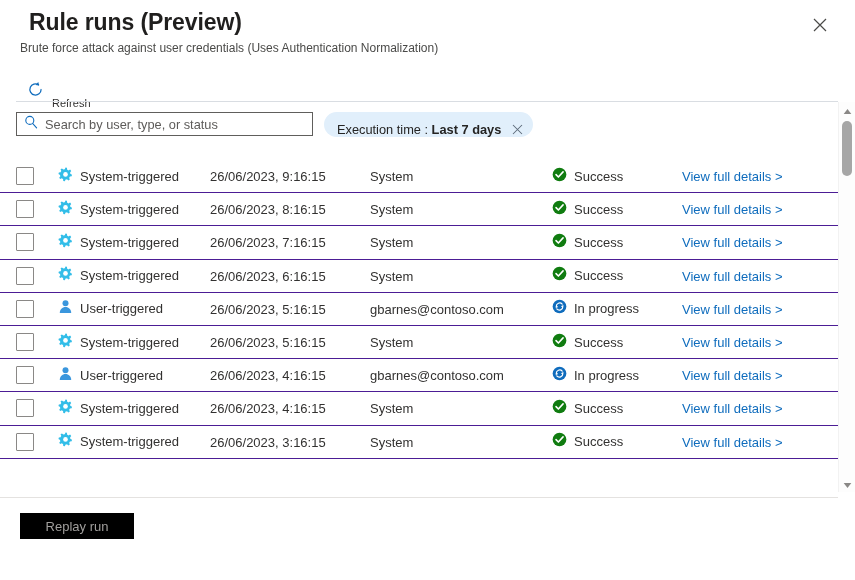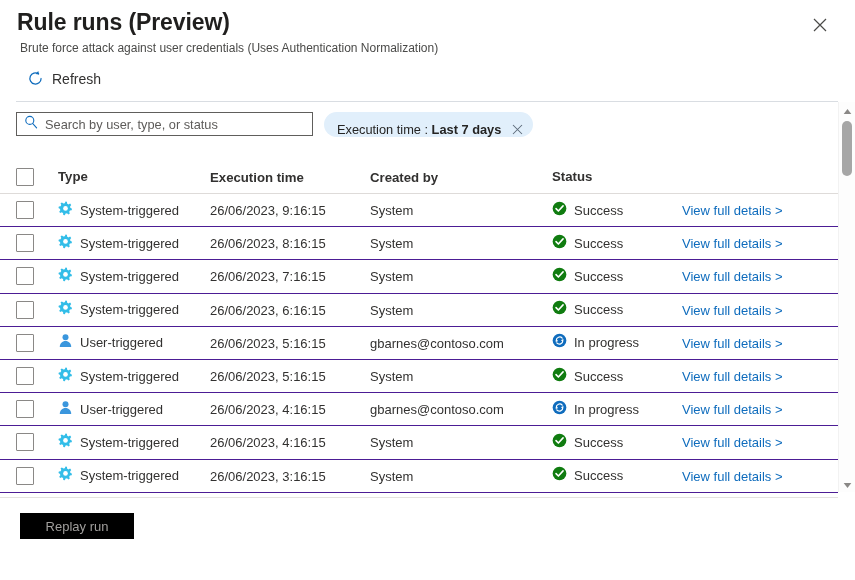--- a/index.html
+++ b/index.html
@@ -17,21 +17,21 @@
   }
 
   
   .panel-header {
     position: absolute;
     top: 0; left: 0; right: 0;
     height: 101px;
   }
   .page-title {
     position: absolute;
-    left: 17px;
+    left: 29px;
     top: 9px;
     font-size: 23px;
     font-weight: 600;
     color: #201f1e;
     letter-spacing: -0.1px;
     white-space: nowrap;
   }
   .page-subtitle {
     position: absolute;
     left: 20px;
@@ -60,23 +60,24 @@
   .command-bar {
     position: absolute;
     left: 27px;
     top: 70px;
     display: flex;
     align-items: center;
     gap: 8px;
     cursor: pointer;
   }
   .refresh-label {
-    font-size: 14px;
+    font-size: 11px;
     color: #323130;
     white-space: nowrap;
+    margin-top: 27px;
   }
   .refresh-icon { display: block; width: 17px; height: 17px; }
 
   .header-divider {
     position: absolute;
     left: 16px;
     top: 101px;
     width: 822px;
     height: 1px;
     background: #d9dde2;
@@ -316,38 +317,20 @@
           <path d="M1 1 L10 10 M10 1 L1 10" stroke="#5d6b7a" stroke-width="1.05" fill="none"></path>
         </svg>
       </span>
     </span>
   </div>
 
 </div>
 
 <div class="table-area">
 
-  <div class="table-row table-header-row">
-    <div class="cell-check">
-      <div class="checkbox"></div>
-    </div>
-    <div class="cell-type">
-      <span class="col-header">Type</span>
-    </div>
-    <div class="cell-time">
-      <span class="col-header">Execution time</span>
-    </div>
-    <div class="cell-user">
-      <span class="col-header">Created by</span>
-    </div>
-    <div class="cell-status">
-      <span class="col-header">Status</span>
-    </div>
-    <div class="cell-link"></div>
-  </div>
 
   <div id="table-body">
       <div class="table-row">
         <div class="cell-check">
           <div class="checkbox"></div>
         </div>
         <div class="cell-type">
           <span class="type-icon"><svg width="15" height="15" viewBox="0 0 16 16">
               <path fill="#32bde8" d="M8 0.6 L9.5 0.9 L9.8 2.9 A5.4 5.4 0 0 1 11.1 3.6 L12.9 2.7 L14.1 4.2 L12.9 5.8 A5.4 5.4 0 0 1 13.1 7.3 L14.9 8.2 L14.6 9.9 L12.7 10.2 A5.4 5.4 0 0 1 11.9 11.5 L12.6 13.3 L11.1 14.3 L9.6 13.1 A5.4 5.4 0 0 1 8.1 13.4 L7.3 15.2 L5.6 14.8 L5.4 12.9 A5.4 5.4 0 0 1 4.1 12.1 L2.3 12.9 L1.3 11.4 L2.5 9.9 A5.4 5.4 0 0 1 2.2 8.4 L0.5 7.5 L0.9 5.8 L2.8 5.6 A5.4 5.4 0 0 1 3.5 4.3 L2.7 2.5 L4.2 1.5 L5.7 2.7 A5.4 5.4 0 0 1 7.2 2.4 Z"></path>
               <circle cx="8" cy="7.9" r="2.5" fill="#ffffff"></circle>

